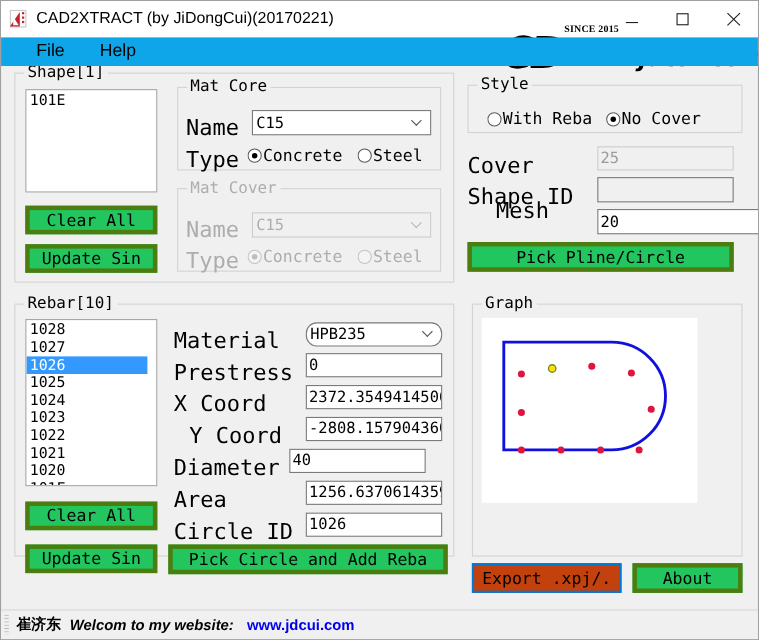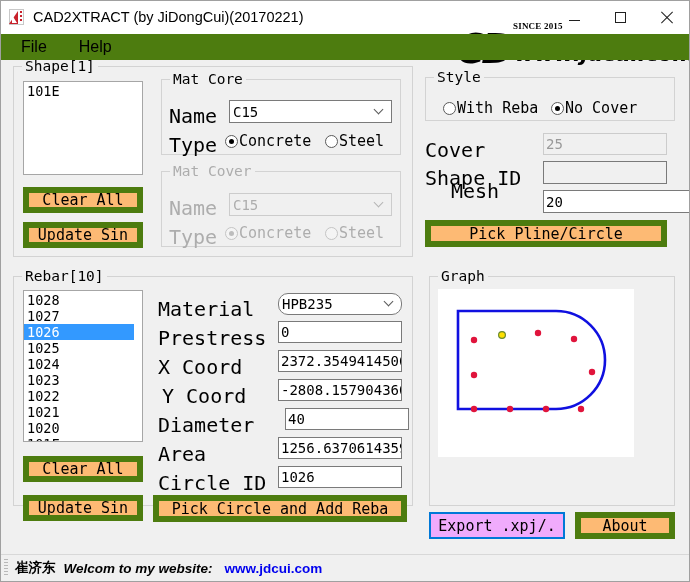--- a/index.html
+++ b/index.html
@@ -124,24 +124,24 @@
     font-family: "DejaVu Sans", sans-serif;
     color: #000;
     margin-left: 4px;
     line-height: 1.05;
     letter-spacing: -0.5px;
   }
 
   
   .menubar {
     height: 26px;
-    background: #4d7c0f;
-    display: flex;
-    align-items: center;
-    padding-left: 10px;
+    background: #0ea5e9;
+    display: flex;
+    align-items: center;
+    padding-left: 22px;
     position: relative;
     z-index: 5;
   }
   .menu-item {
     font-size: 16px;
     color: #000;
     padding: 1px 10px;
     margin-right: 12px;
     white-space: nowrap;
   }
@@ -184,32 +184,32 @@
     padding: 0 2px 0 3px;
     line-height: 16px;
     height: 16px;
     color: #000;
     white-space: nowrap;
   }
   .listbox .row.sel { background: #3399ff; color: #ffffff; }
 
   .btn {
     position: absolute;
-    background: #fdba74;
-    border: 6px solid #4d7c0f;
+    background: #22c55e;
+    border: 4px solid #4d7c0f;
     font-family: "DejaVu Sans Mono", monospace;
     font-size: 15px;
     color: #000;
     display: flex;
     align-items: center;
     justify-content: center;
     white-space: nowrap;
     overflow: hidden;
   }
-  .btn.focus { border: 2px solid #0078d7; background:#f0abfc; }
+  .btn.focus { border: 2px solid #0078d7; background:#c2410c; }
 
   .textbox {
     position: absolute;
     background: #ffffff;
     border: 1px solid #7a7a7a;
     font-family: "DejaVu Sans Mono", monospace;
     font-size: 14px;
     color: #000;
     display: flex;
     align-items: center;
@@ -470,27 +470,27 @@
 <div class="lbl" style="left:157px; top:325px;">Prestress</div>
 <div class="textbox" style="left:277px; top:320px; width:124px; height:22px;">
   <span>0</span>
 </div>
 
 <div class="lbl" style="left:157px; top:354px;">X Coord</div>
 <div class="textbox" style="left:277px; top:349px; width:124px; height:22px;">
   <span>2372.3549414506</span>
 </div>
 
-<div class="lbl" style="left:161px; top:383px;text-align:right;">Y Coord</div>
+<div class="lbl" style="left:171px; top:383px;text-align:right;">Y Coord</div>
 <div class="textbox" style="left:277px; top:378px; width:124px; height:22px;">
   <span>-2808.1579043605</span>
 </div>
 
 <div class="lbl" style="left:157px; top:412px;">Diameter</div>
-<div class="textbox" style="left:284px; top:407px; width:124px; height:22px;">
+<div class="textbox" style="left:262px; top:407px; width:124px; height:22px;">
   <span>40</span>
 </div>
 
 <div class="lbl" style="left:157px; top:441px;">Area</div>
 <div class="textbox" style="left:277px; top:436px; width:124px; height:22px;">
   <span>1256.6370614359</span>
 </div>
 
 <div class="lbl" style="left:157px; top:470px;">Circle ID</div>
 <div class="textbox" style="left:277px; top:465px; width:124px; height:22px;">

